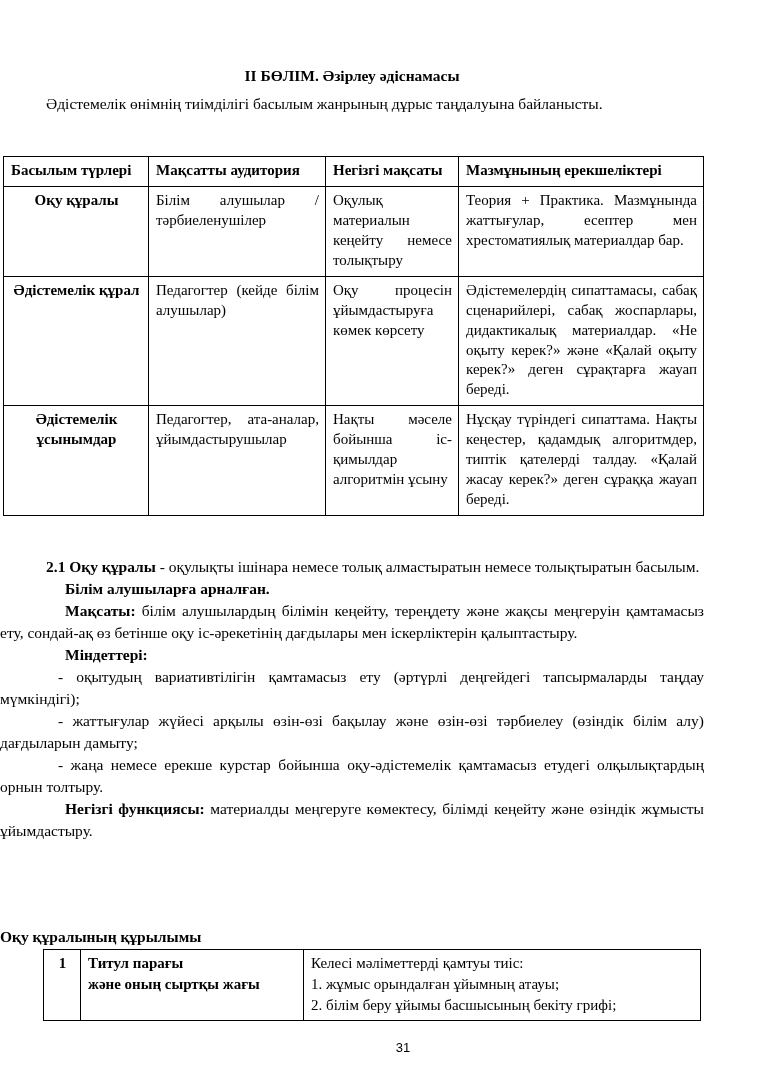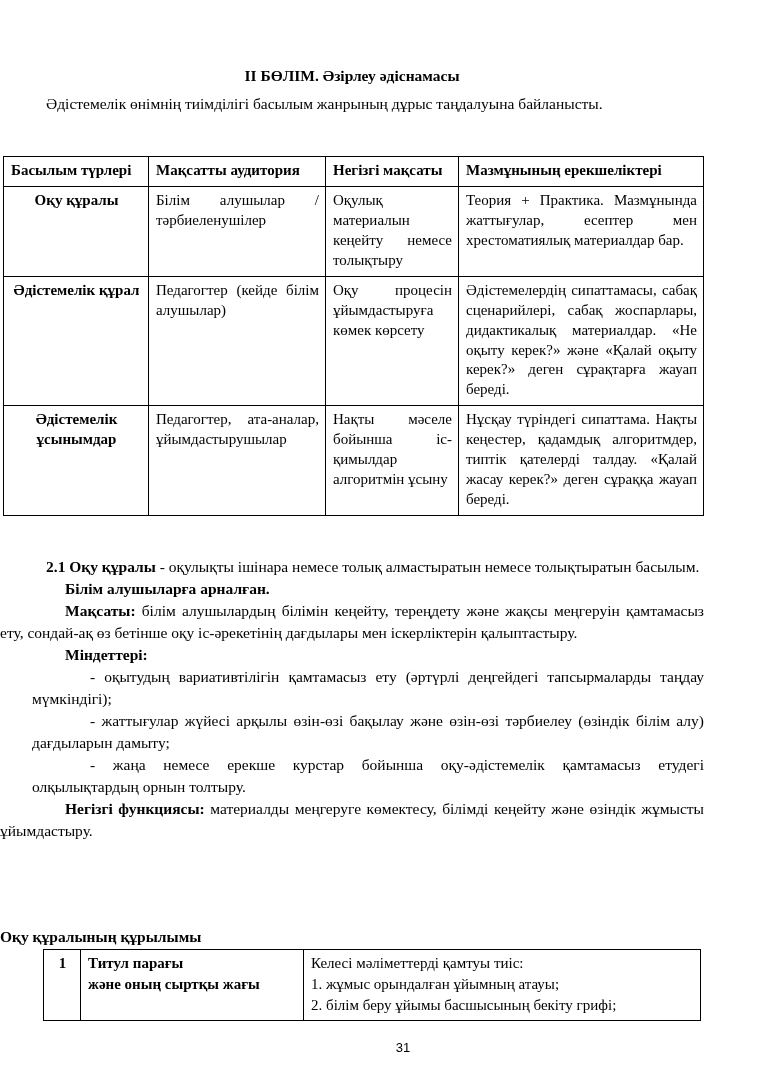--- a/index.html
+++ b/index.html
@@ -80,21 +80,21 @@
 
   
   .body-block {
     position: absolute;
     left: 0;
     top: 556px;
     width: 704px;
   }
   .body-block p.para { text-indent: 46px; }
   .body-block p.sub { text-indent: 65px; }
-  .body-block p.bullet { text-indent: 58px; padding-left: 32px; }
+  .body-block p.bullet { text-indent: 58px; }
   b { font-weight: bold; }
 
   
   .sub-title {
     position: absolute;
     left: 0;
     top: 928px;
     width: 704px;
     text-align: left;
     font-size: 15.5px;

